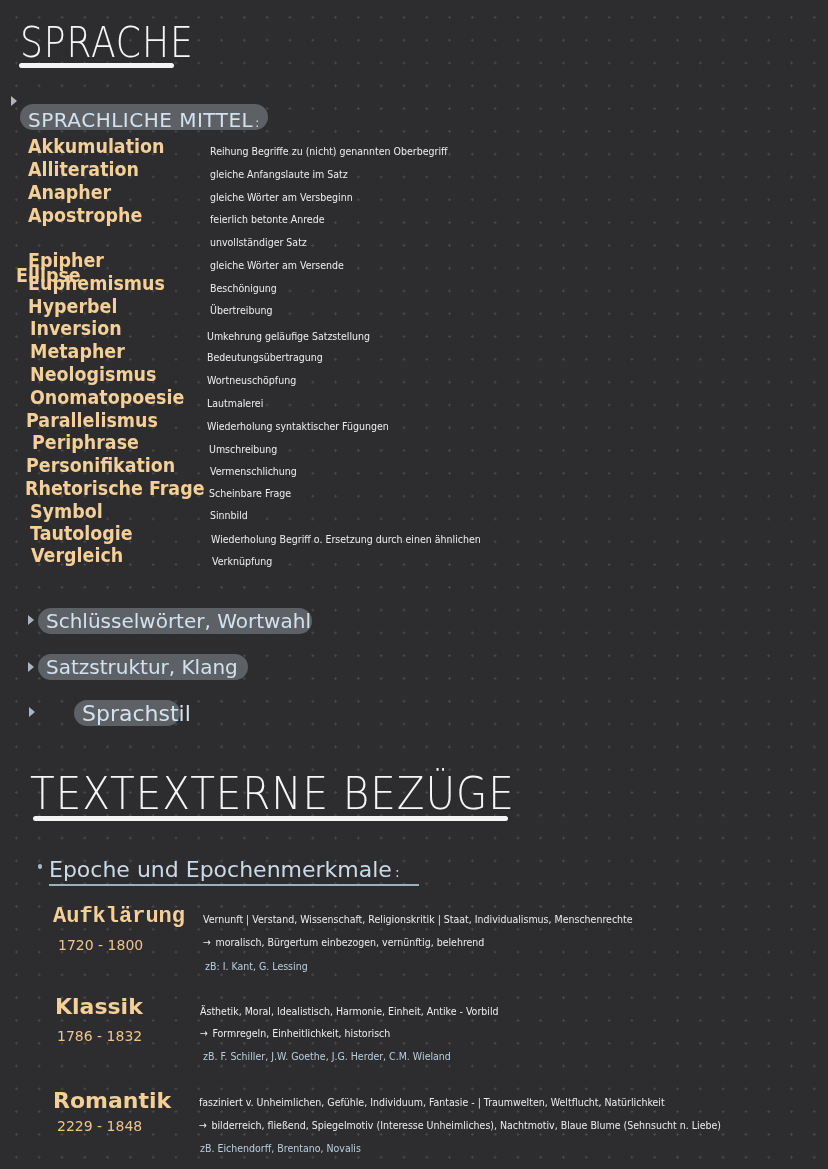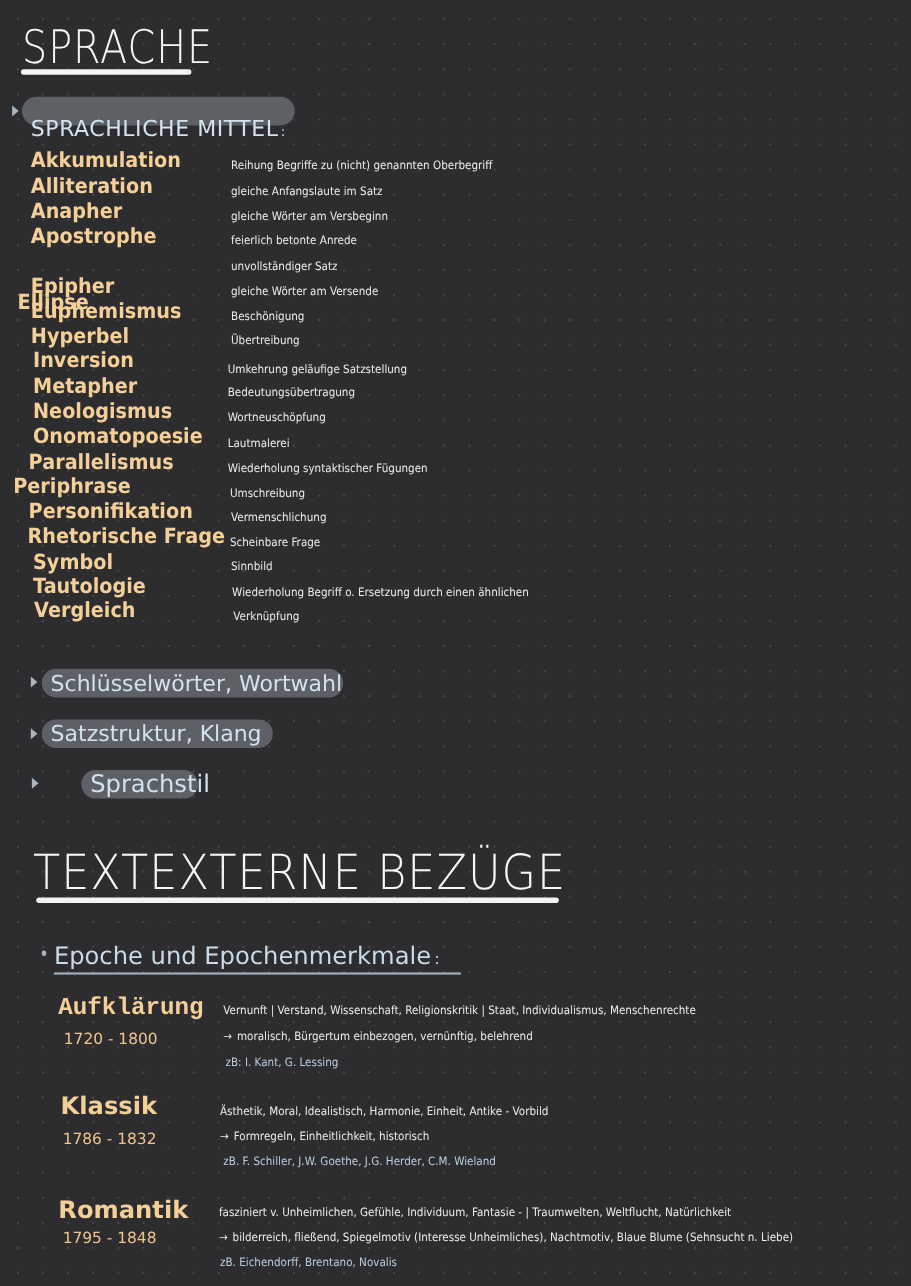--- a/index.html
+++ b/index.html
@@ -53,21 +53,21 @@
     .epoch-ex { color: #b9cfdf; font-size: 10.5px; line-height: 1; white-space: nowrap; transform: scaleX(0.9); transform-origin: left center; }
     .arrow { display: inline-block; margin-right: 5px; }
   </style>
 </head>
 <body>
 
 <div class="abs h1" style="left:20px; top:22px; font-size:42px; transform:scaleX(0.86);">SPRACHE</div>
 <div class="abs h1-line" style="left:19px; top:63px; width:155px;"></div>
 
 <div class="abs tri" style="left:11px; top:96px;"></div>
-<div class="abs pill" style="left:20px; top:88px; height:26px; font-size:20px; padding-top:19px; box-sizing:border-box; letter-spacing:0.5px;">
+<div class="abs pill" style="left:20px; top:104px; height:26px; font-size:20px; padding-top:6px; box-sizing:border-box; letter-spacing:0.5px;">
   <span>SPRACHLICHE MITTEL</span><span style="font-size:12px; margin-left:2px;">:</span>
 </div>
 
 <div>
   <div class="abs" style="top:137px; left:28px;text-align:center;">
       <div class="term">Akkumulation</div>
     </div>
   <div class="abs def" style="top:146px; left:210px;">Reihung Begriffe zu (nicht) genannten Oberbegriff</div>
 
   <div class="abs" style="top:160px; left:28px;">
@@ -123,21 +123,21 @@
   <div class="abs" style="top:388px; left:30px;">
       <div class="term">Onomatopoesie</div>
     </div>
   <div class="abs def" style="top:398px; left:207px;">Lautmalerei</div>
 
   <div class="abs" style="top:411px; left:26px;">
       <div class="term">Parallelismus</div>
     </div>
   <div class="abs def" style="top:421px; left:207px;">Wiederholung syntaktischer Fügungen</div>
 
-  <div class="abs" style="top:433px; left:12px;">
+  <div class="abs" style="top:433px; left:32px;">
       <div class="term">Periphrase</div>
     </div>
   <div class="abs def" style="top:444px; left:209px;">Umschreibung</div>
 
   <div class="abs" style="top:456px; left:26px;">
       <div class="term">Personifikation</div>
     </div>
   <div class="abs def" style="top:466px; left:210px;">Vermenschlichung</div>
 
   <div class="abs" style="top:479px; left:25px;">
@@ -200,19 +200,19 @@
   <div class="abs epoch-years" style="left:57px; top:1029px;">1786 - 1832</div>
   <div class="abs epoch-line" style="left:200px; top:1006px;">Ästhetik, Moral, Idealistisch, Harmonie, Einheit, Antike - Vorbild</div>
   <div class="abs epoch-line" style="left:200px; top:1028px;">
     <span class="arrow">→</span><span>Formregeln, Einheitlichkeit, historisch</span>
   </div>
   <div class="abs epoch-ex" style="left:203px; top:1051px;">zB. F. Schiller, J.W. Goethe, J.G. Herder, C.M. Wieland</div>
 </div>
 
 <div>
   <div class="abs epoch-name" style="left:53px; top:1090px;">Romantik</div>
-  <div class="abs epoch-years" style="left:57px; top:1119px;">1795 - 1848</div>
+  <div class="abs epoch-years" style="left:57px; top:1119px;">2229 - 1848</div>
   <div class="abs epoch-line" style="left:199px; top:1097px;">fasziniert v. Unheimlichen, Gefühle, Individuum, Fantasie - | Traumwelten, Weltflucht, Natürlichkeit</div>
   <div class="abs epoch-line" style="left:199px; top:1120px;">
     <span class="arrow">→</span><span>bilderreich, fließend, Spiegelmotiv (Interesse Unheimliches), Nachtmotiv, Blaue Blume (Sehnsucht n. Liebe)</span>
   </div>
   <div class="abs epoch-ex" style="left:200px; top:1143px;">zB. Eichendorff, Brentano, Novalis</div>
 </div>
 
 </body></html>

